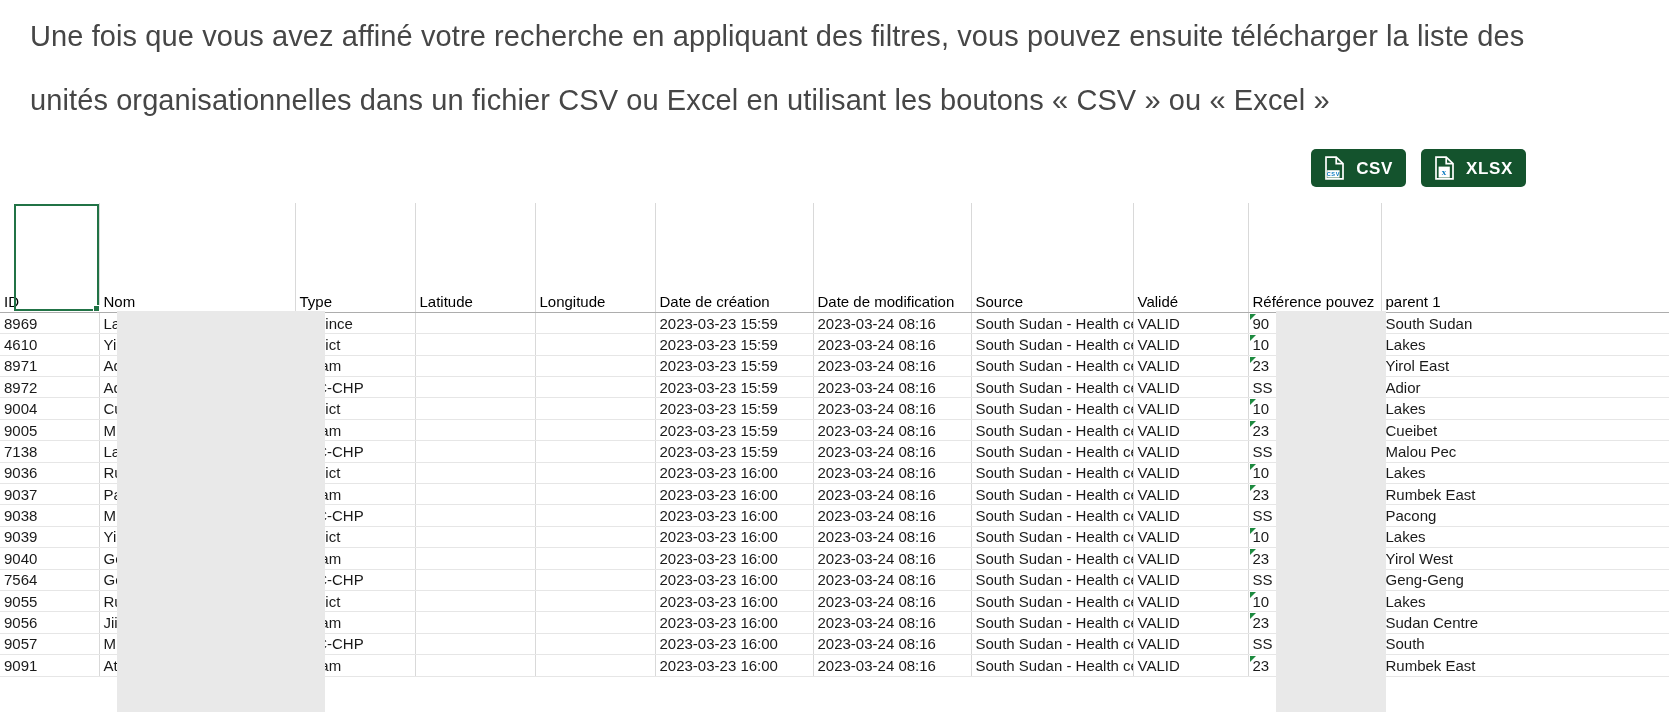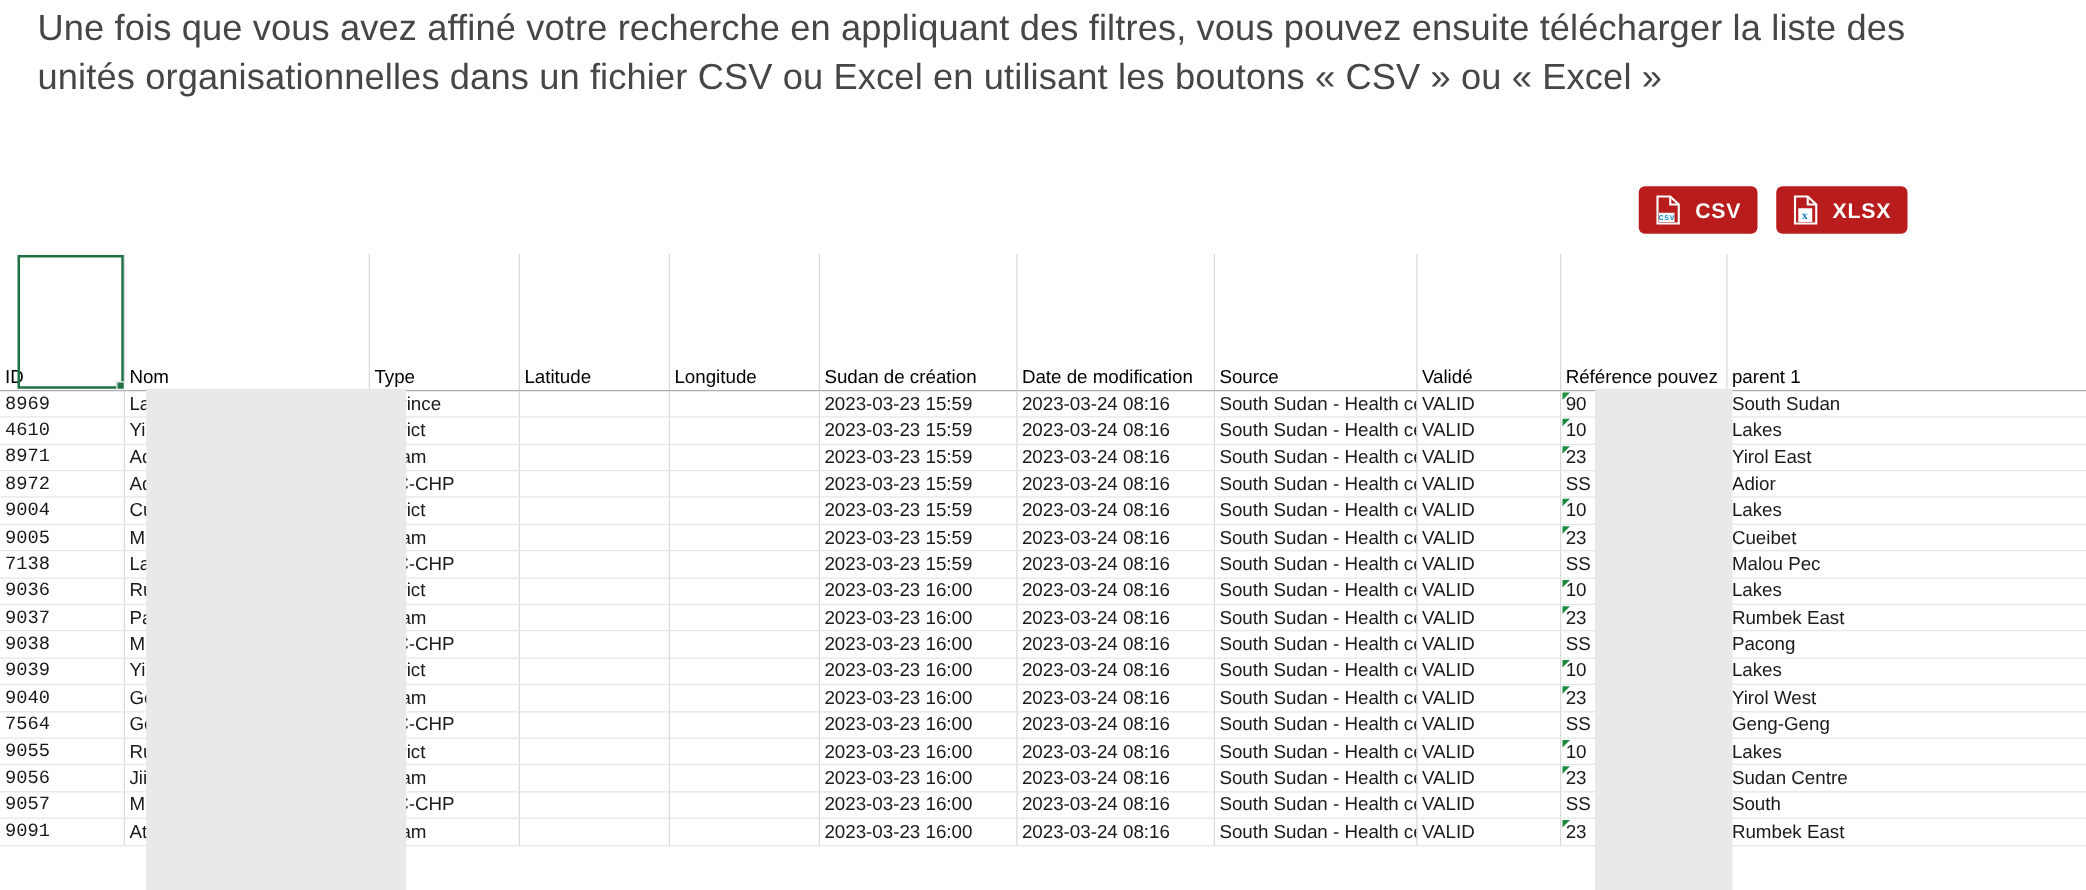--- a/index.html
+++ b/index.html
@@ -10,33 +10,33 @@
     overflow: hidden;
     font-family: "Liberation Sans", sans-serif;
   }
   #root { position: relative; width: 1669px; height: 712px; background:#fff; }
 
   
   .intro {
     position: absolute;
     left: 30px; top: 4px; width: 1520px;
     font-size: 29px;
-    line-height: 39px;
+    line-height: 64px;
     color: #464646;
     font-weight: 400;
     letter-spacing: 0.1px;
     white-space: pre-wrap;
   }
 
   
   .btn-bar { position: absolute; left: 0; top: 149px; width: 1669px; height: 42px; }
   .btn {
     position: absolute;
     height: 38px;
-    background: #b91c1c;
+    background: #14532d;
     border: none;
     border-radius: 5px;
     color: #ffffff;
     display: flex;
     align-items: center;
     justify-content: center;
     gap: 11px;
     cursor: pointer;
     padding: 0 17px;
     font-size: 17px;
@@ -82,21 +82,21 @@
     font-weight: bold;
     height: 24px;
     vertical-align: bottom;
     padding-bottom: 2px;
     border-bottom: 1px solid #adadad;
     font-size: 15px;
     color: #000;
   }
   tbody tr td { border-bottom: 1px solid #e6e6e6; }
 
-  td.num { text-align: right; padding-right: 6px; font-family: Liberation Mono, monospace; }
+  td.num { text-align: right; padding-right: 6px; }
 
   
   .clip-l { margin-left: -5px; display: block; }
 
   
   .activecell {
     position: absolute;
     left: 14px; top: 1px;
     width: 85px; height: 107px;
     border: 2px solid #217346;
@@ -193,21 +193,21 @@
           <td></td>
           <td></td>
           <td></td>
         </tr>
         <tr>
           <th>ID</th>
           <th>Nom</th>
           <th>Type</th>
           <th>Latitude</th>
           <th>Longitude</th>
-          <th>Sudan de création</th>
+          <th>Date de création</th>
           <th>Date de modification</th>
           <th>Source</th>
           <th>Validé</th>
           <th>Référence pouvez</th>
           <th>parent 1</th>
         </tr>
       </thead>
       <tbody id="tbody">
           <tr>
             <td class="num"><span>8969</span></td>

